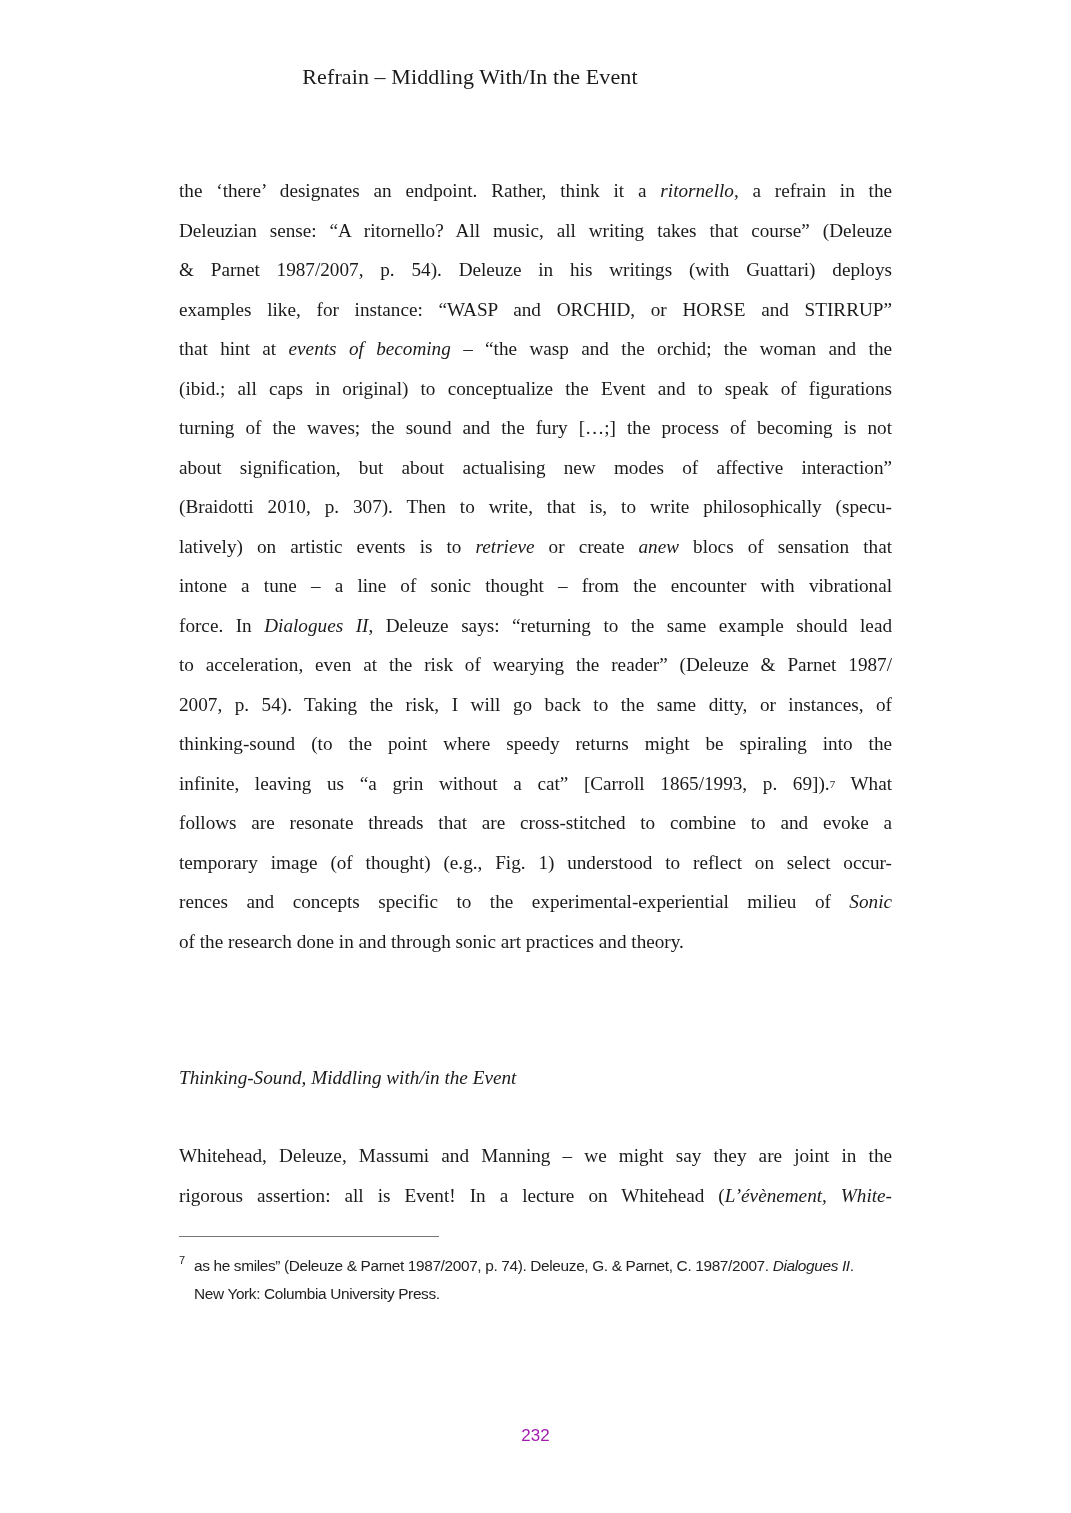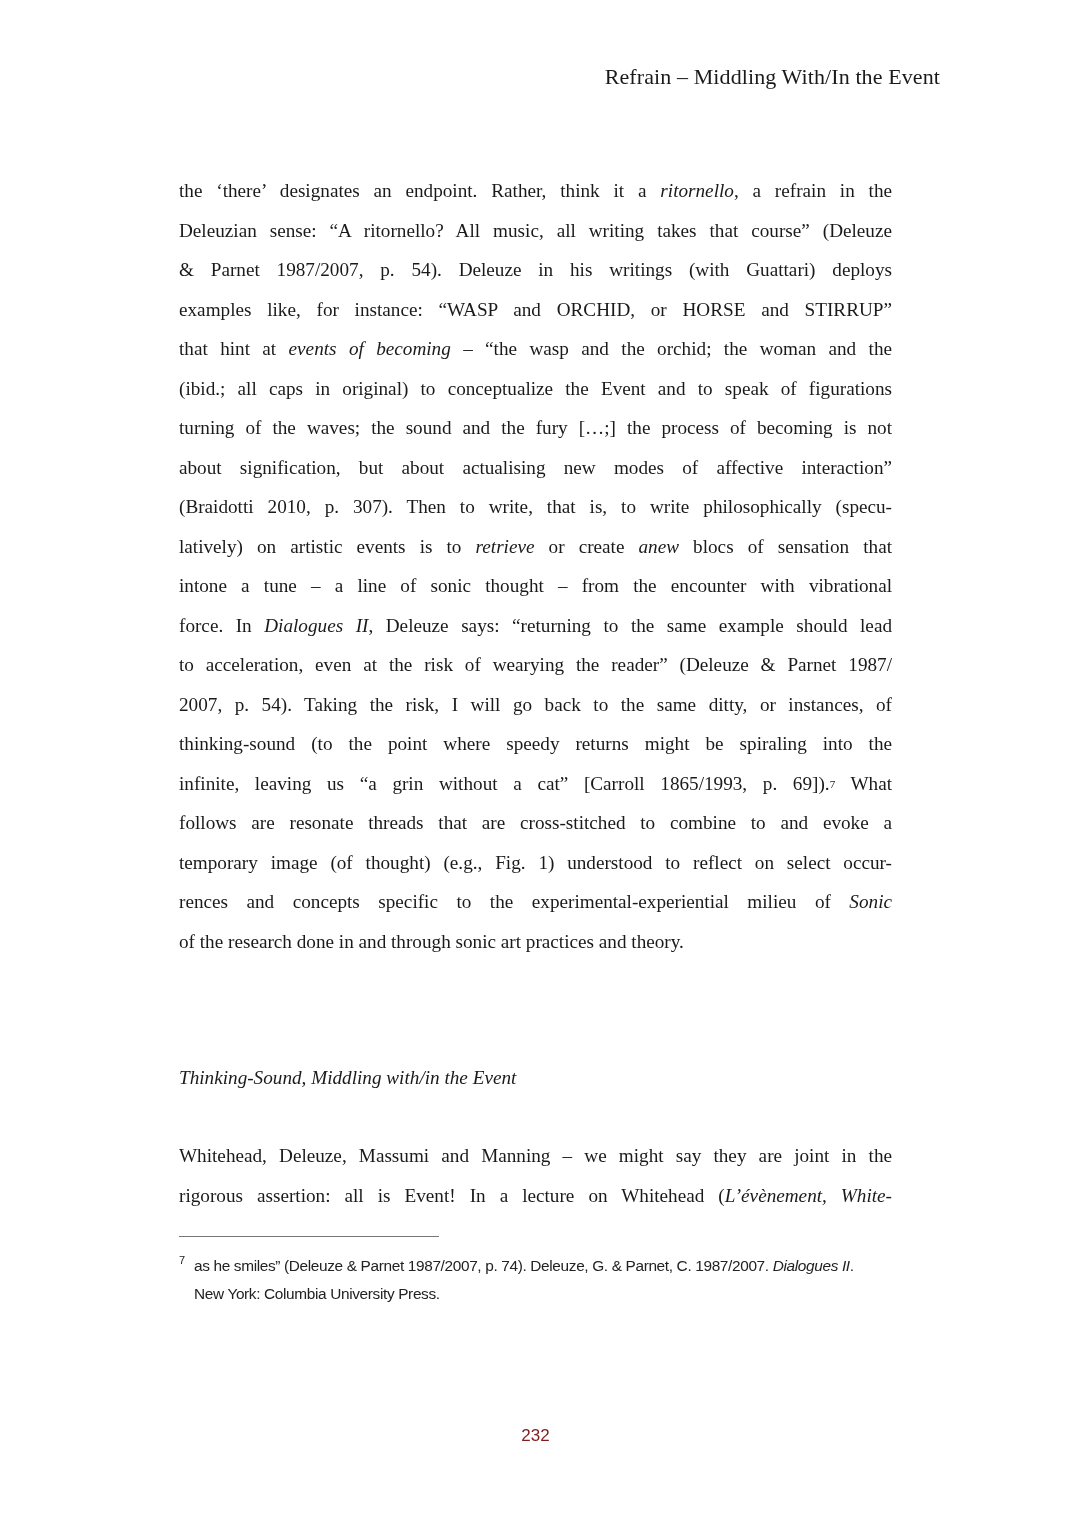--- a/index.html
+++ b/index.html
@@ -13,21 +13,21 @@
       position: relative;
       overflow: hidden;
       color: #1a1a1a;
       font-family: "Liberation Serif", "DejaVu Serif", serif;
     }
     .running-head {
       position: absolute;
       top: 64px;
       left: 0;
       width: 940px;
-      text-align: right;
+      text-align: center;
       font-size: 22px;
       letter-spacing: 0.1px;
     }
     .body-text {
       position: absolute;
       left: 179px;
       width: 713px;
       font-size: 19.2px;
       line-height: 39.5px;
       text-align: justify;
@@ -88,21 +88,21 @@
       vertical-align: 2px;
     }
     .page-number {
       position: absolute;
       top: 1426px;
       left: 0;
       width: 1071px;
       text-align: center;
       font-family: "Liberation Sans", "DejaVu Sans", sans-serif;
       font-size: 17px;
-      color: #7f1d1d;
+      color: #a21caf;
     }
     i { font-style: italic; }
   </style>
 </head>
 <body>
 
 <div class="running-head">Refrain – Middling With/In the Event</div>
 
 <div class="body-text p1">
   <span class="line"><span>the ‘there’ designates an endpoint. Rather, think it a </span><i>ritornello</i><span>, a refrain in the</span></span>

